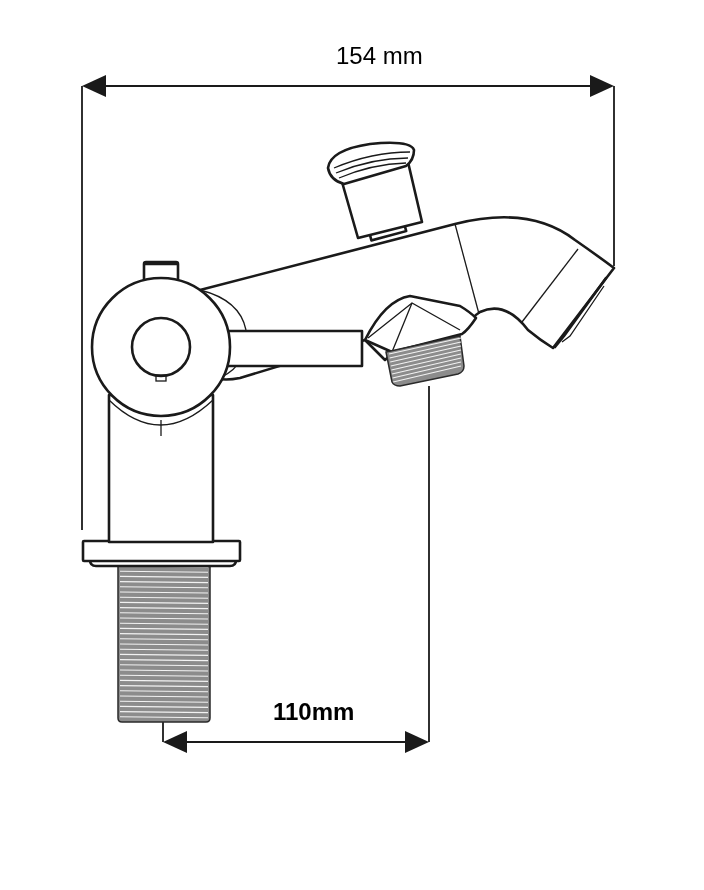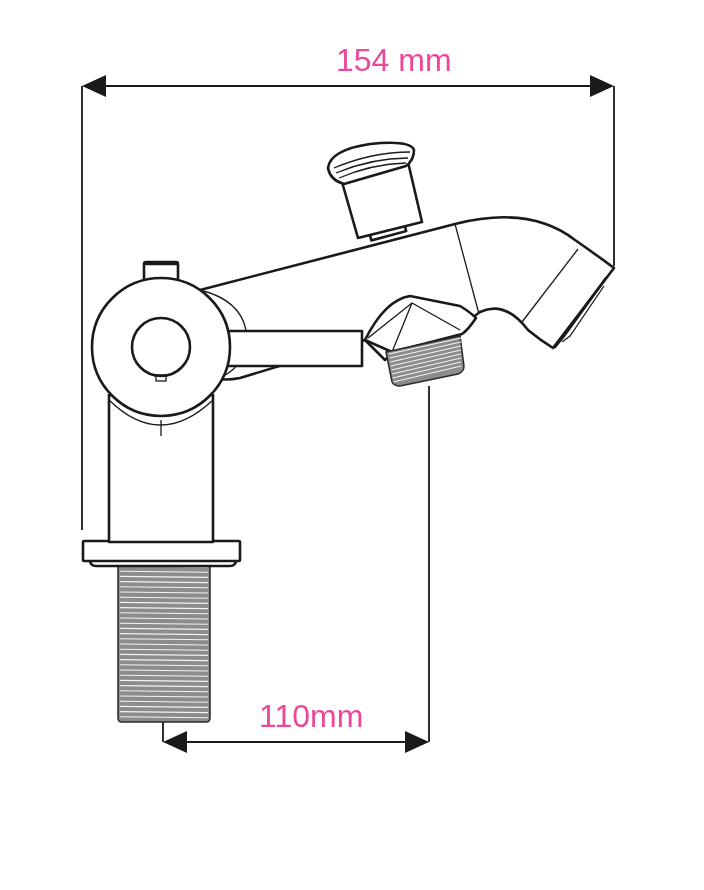--- a/index.html
+++ b/index.html
@@ -1,21 +1,21 @@
 <!DOCTYPE html>
 <html><head>
 <meta charset="utf-8">
 <style>
   html, body { margin: 0; padding: 0; background: #ffffff; }
   body { width: 704px; height: 890px; position: relative; overflow: hidden;
          font-family: "Liberation Sans", "DejaVu Sans", sans-serif; }
   #drawing { position: absolute; left: 0; top: 0; width: 704px; height: 890px; }
-  .dim-label { position: absolute; font-size: 32px; color: #ec4899; line-height: 1; white-space: nowrap; }
+  .dim-label { position: absolute; font-size: 24px; color: #000000; line-height: 1; white-space: nowrap; }
   #dim-overall-label { left: 336px; top: 44px; }
-  #dim-centers-label { left: 259px; top: 700px; }
+  #dim-centers-label { left: 273px; top: 700px; font-weight: bold; }
   .st { fill: none; stroke: #1a1a1a; stroke-width: 2.6; stroke-linejoin: round; stroke-linecap: round; }
   .st-thin { fill: none; stroke: #1a1a1a; stroke-width: 1.3; }
   .st-fill { fill: #ffffff; stroke: #1a1a1a; stroke-width: 2.6; stroke-linejoin: round; }
   .dimline { stroke: #1a1a1a; stroke-width: 1.8; fill: none; }
   .arrow { fill: #1a1a1a; }
   .thread { fill: #8c8c8c; stroke: #2a2a2a; stroke-width: 1.5; }
   .thread-line { stroke: #f2f2f2; stroke-width: 1.1; }
 </style>
 </head>
 <body>

